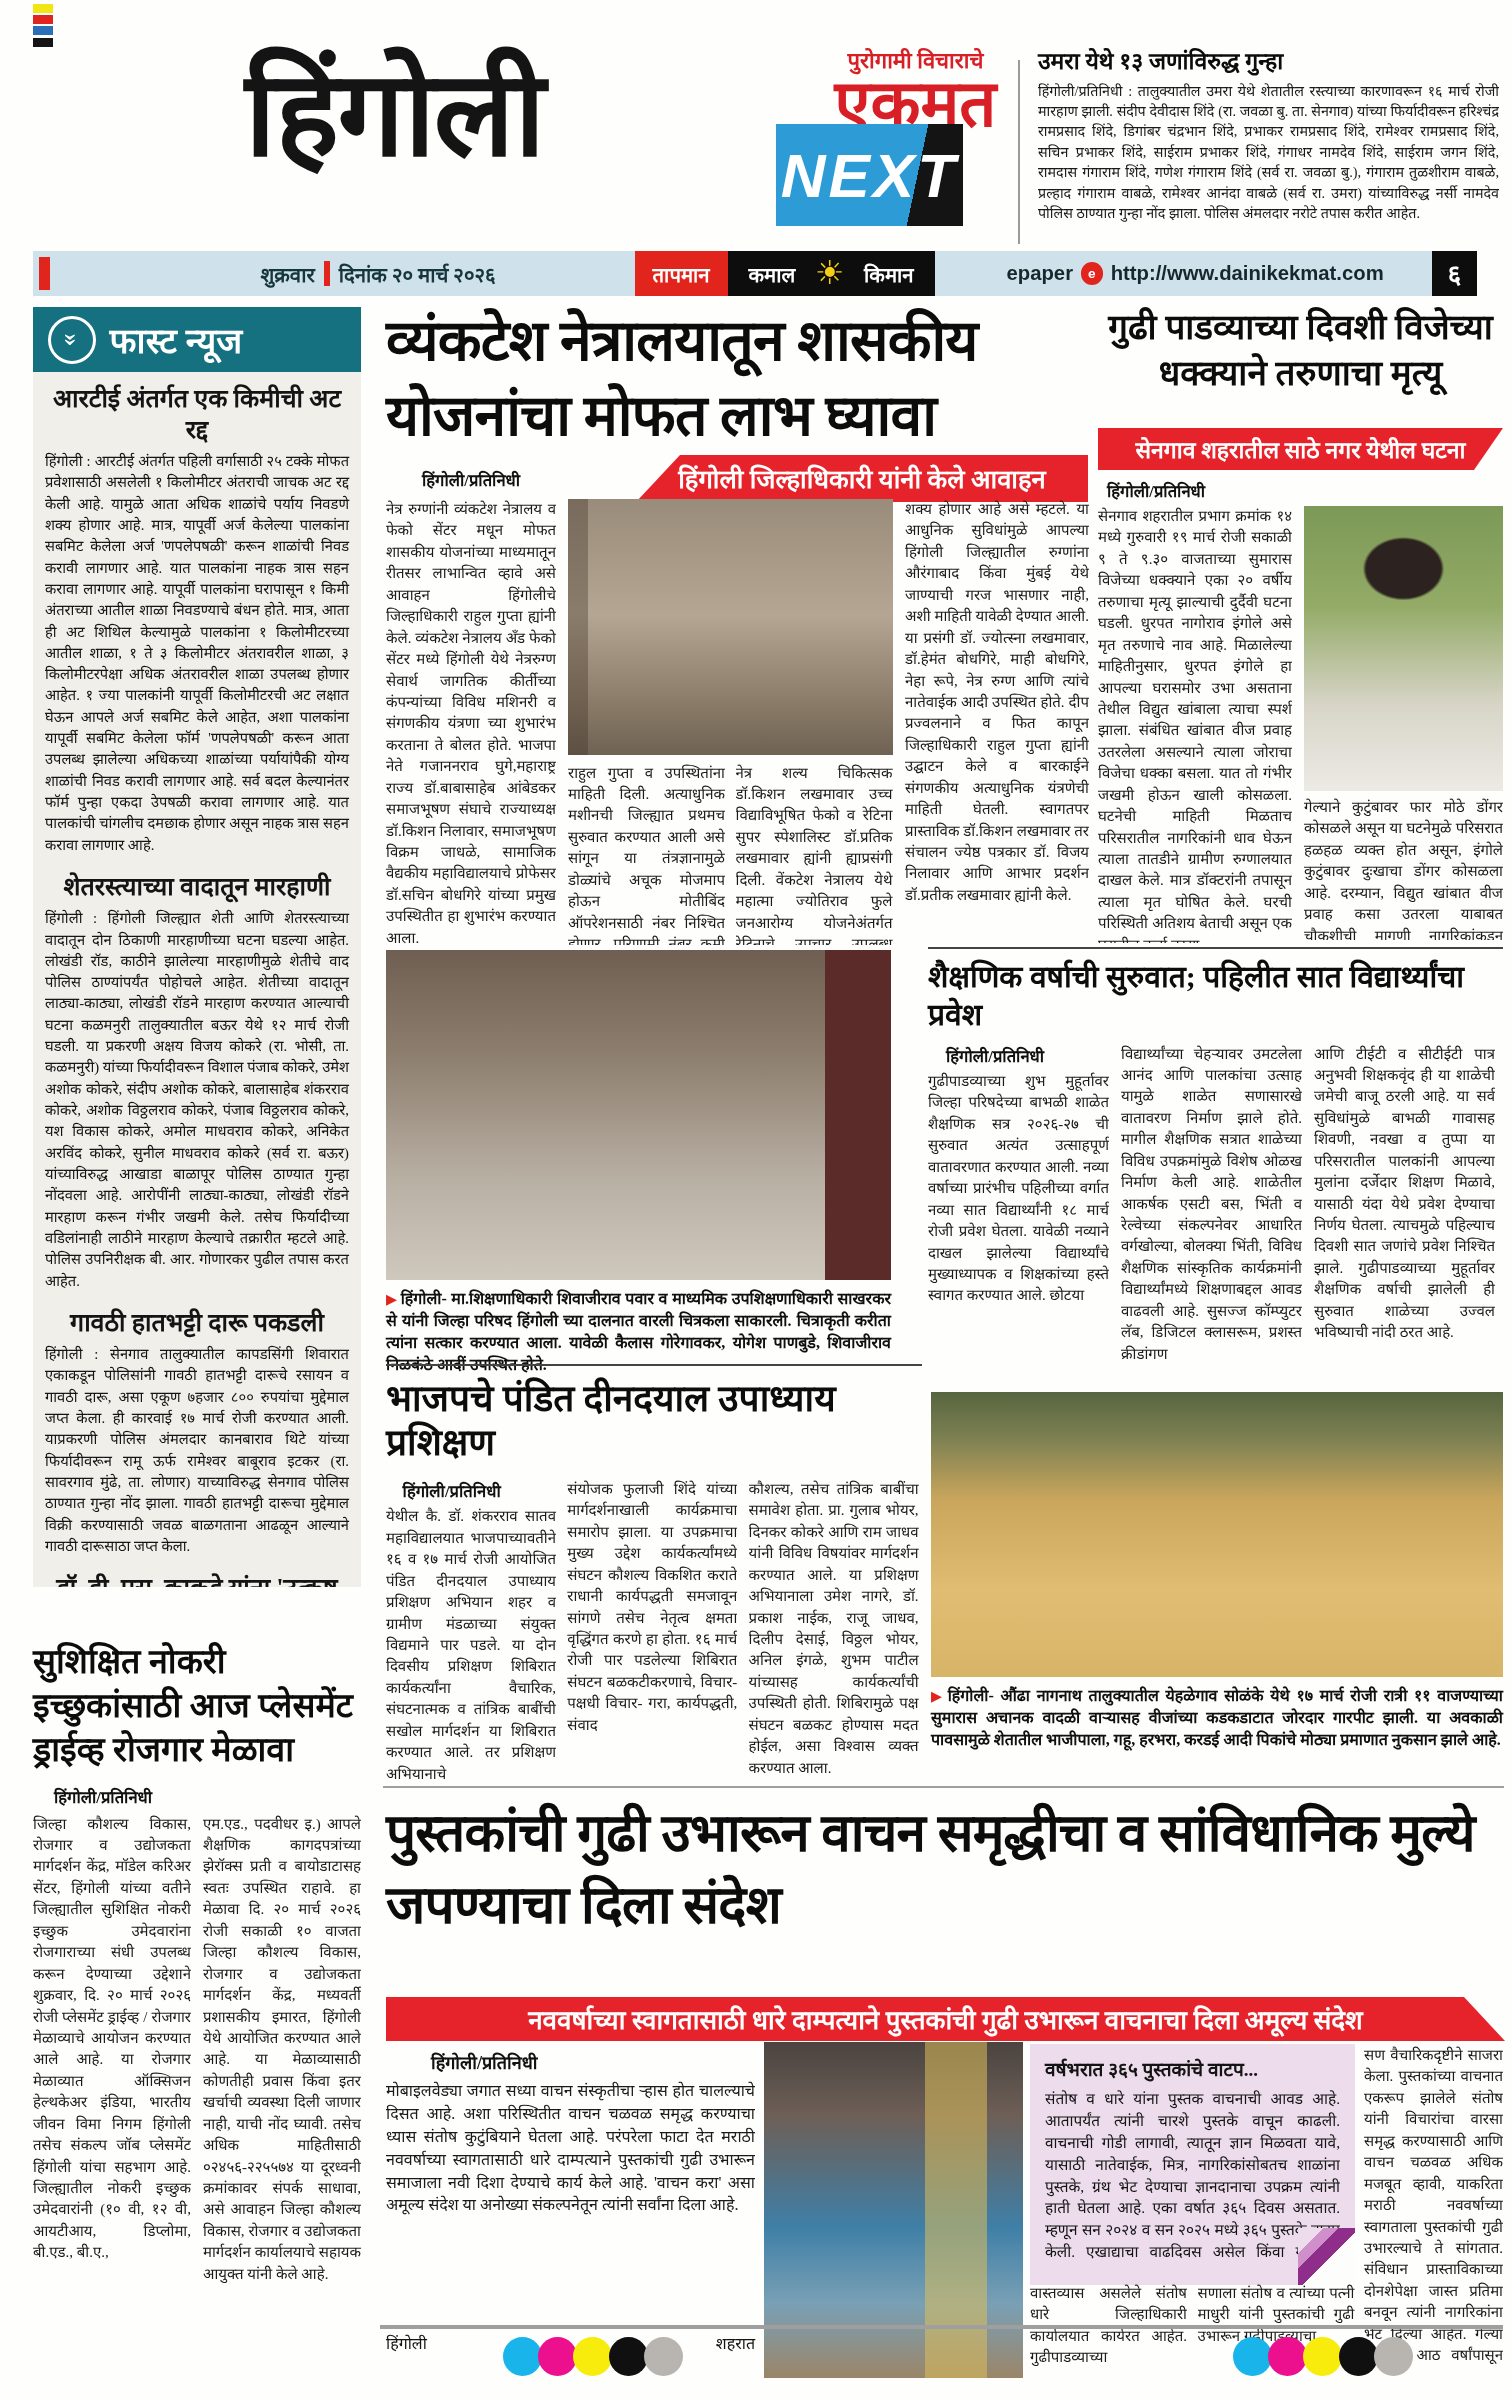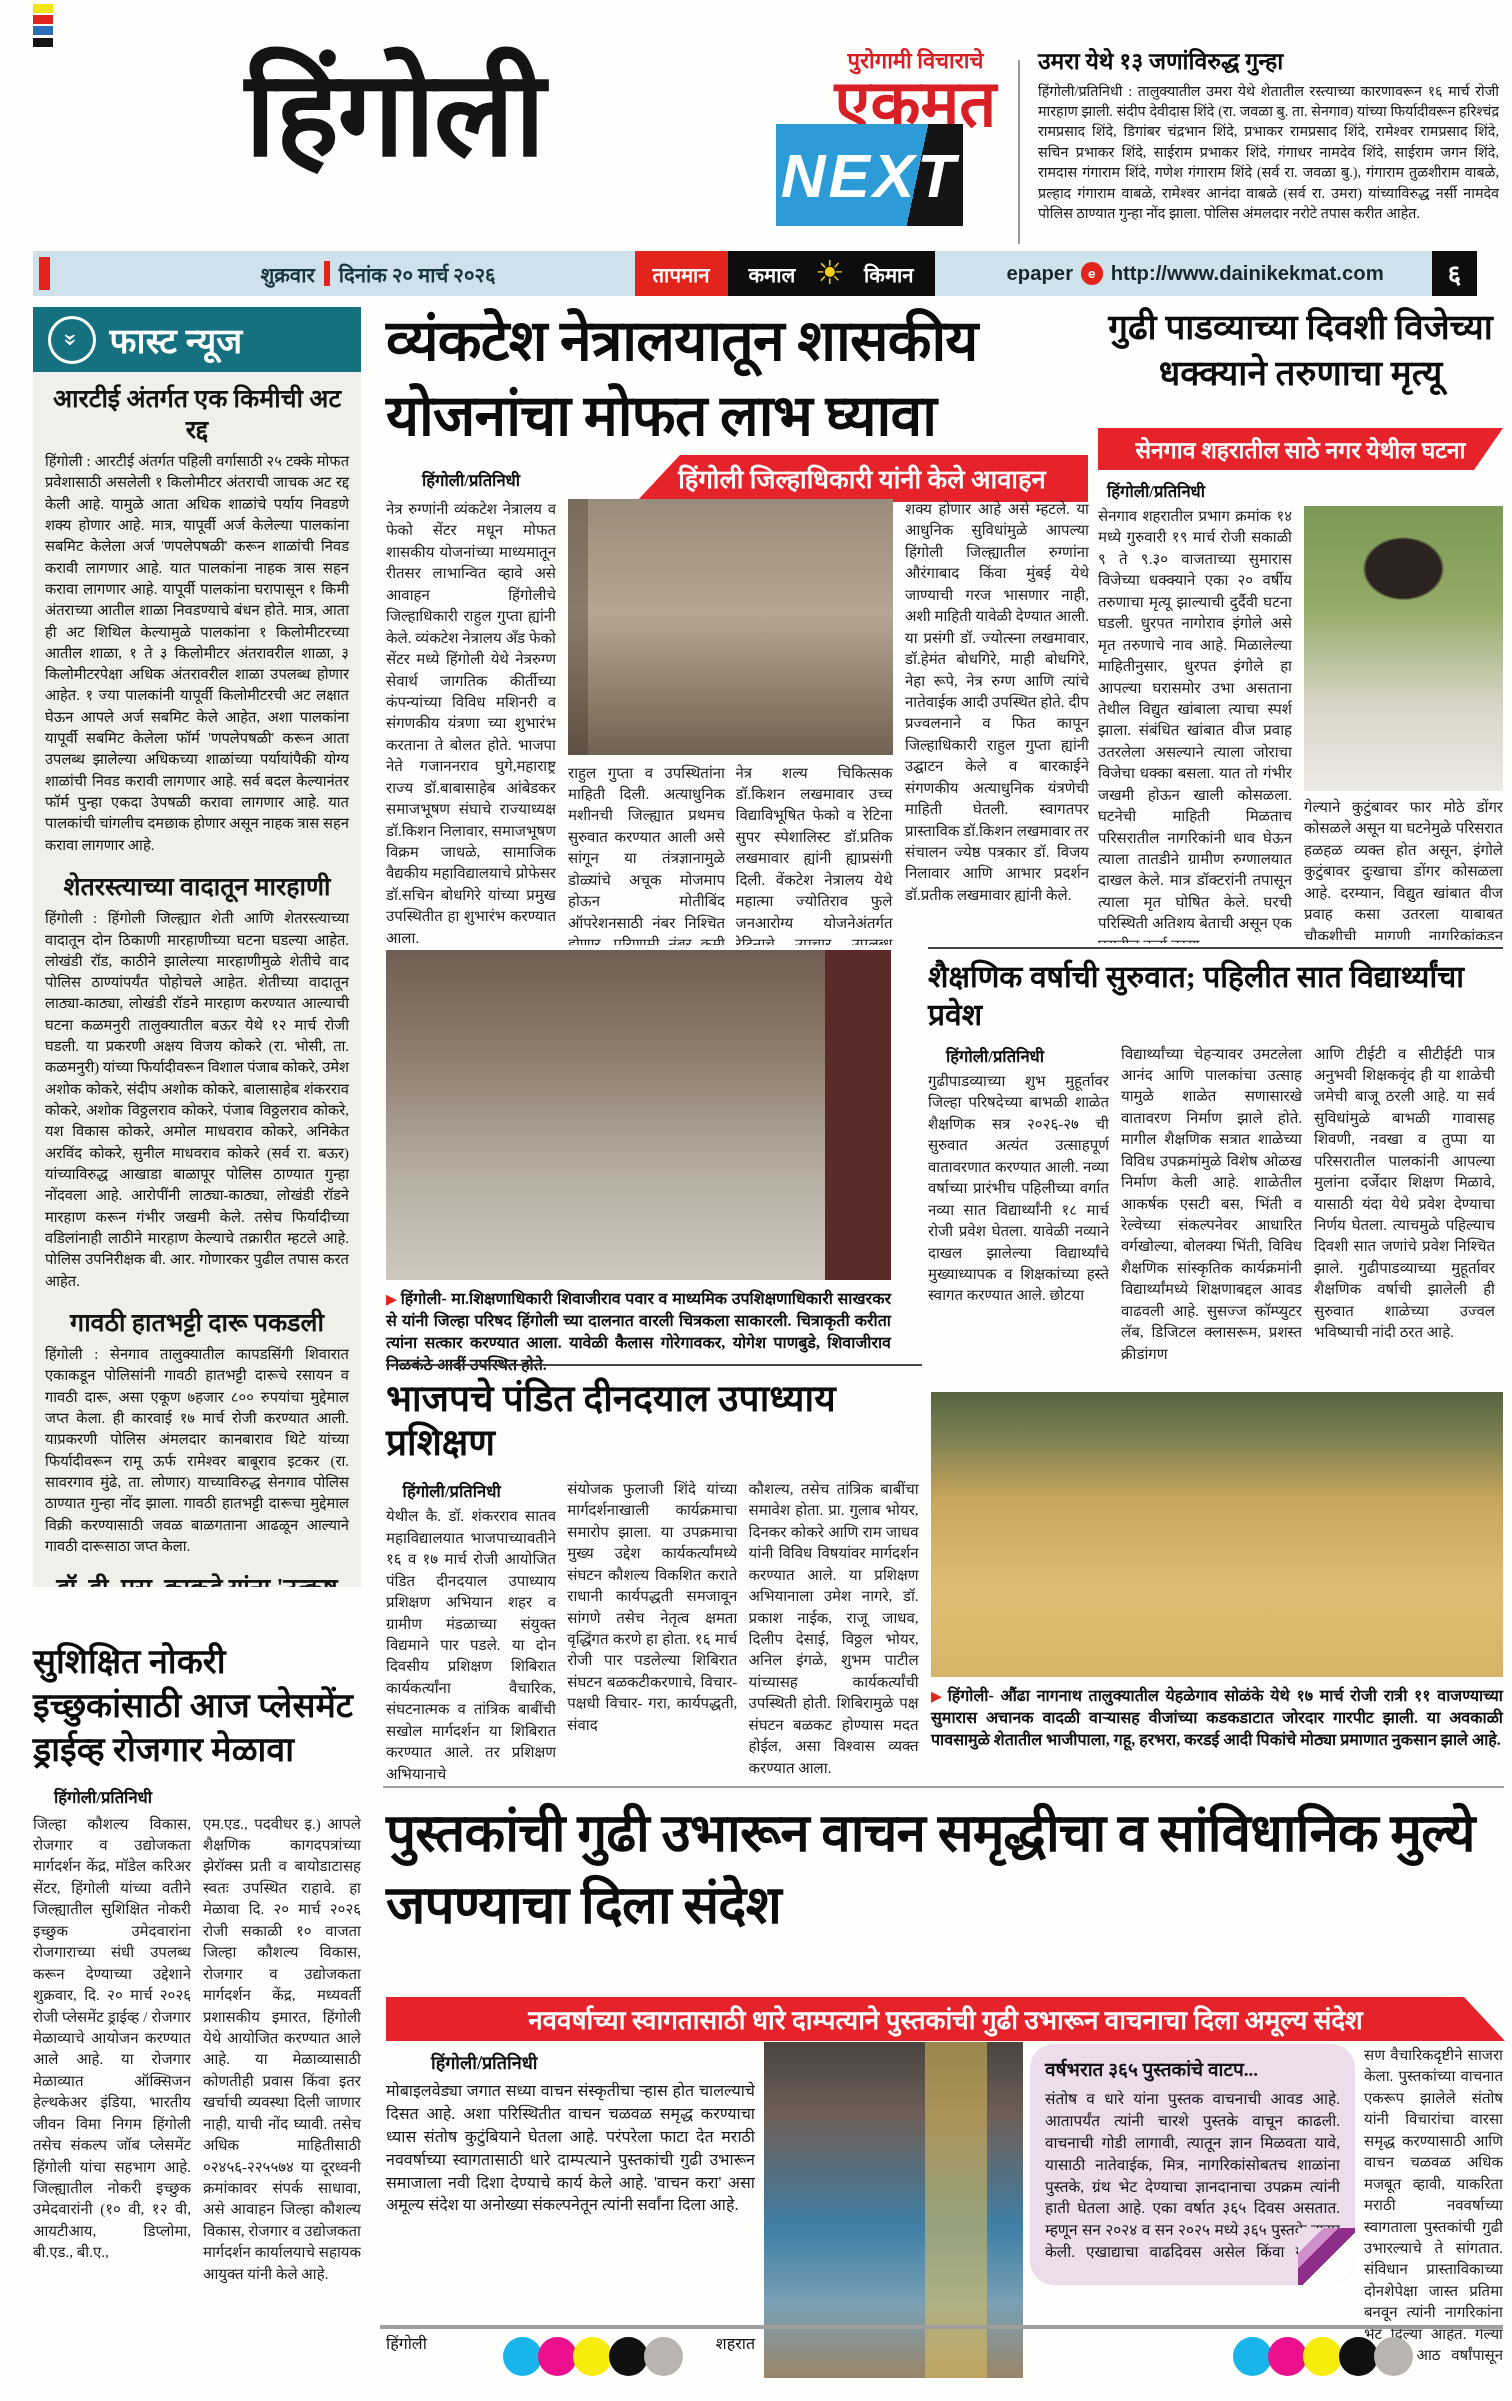--- a/index.html
+++ b/index.html
@@ -212,23 +212,27 @@
     <div style="display:flex;justify-content:space-between;font-size:16px;margin-top:3px;">
       <span>हिंगोली</span>
       <span>शहरात</span>
     </div>
   </div>
 
   <div class="abs ph" style="left:764px;top:2042px;width:259px;height:336px;background:
       linear-gradient(90deg,transparent 0 62%,rgba(220,190,90,.55) 62% 86%,transparent 86%),
       linear-gradient(180deg,#4a4440 0%,#6e5f57 22%,#3f7fa6 55%,#79a0b5 78%,#9b8568 100%);"></div>
 
-  <div class="abs sidebar" style="left:1030px;top:2044px;width:295px;height:217px;border-radius:24px;">
+  <div class="abs sidebar" style="left:1030px;top:2044px;width:295px;height:217px;">
     <div class="sb-title">वर्षभरात ३६५ पुस्तकांचे वाटप...</div>
     <div class="sb-body" style="height:173px;overflow:hidden;">संतोष व धारे यांना पुस्तक वाचनाची आवड आहे. आतापर्यंत त्यांनी चारशे पुस्तके वाचून काढली. वाचनाची गोडी लागावी, त्यातून ज्ञान मिळवता यावे, यासाठी नातेवाईक, मित्र, नागरिकांसोबतच शाळांना पुस्तके, ग्रंथ भेट देण्याचा ज्ञानदानाचा उपक्रम त्यांनी हाती घेतला आहे. एका वर्षात ३६५ दिवस असतात. म्हणून सन २०२४ व सन २०२५ मध्ये ३६५ पुस्तके वाटप केली. एखाद्याचा वाढदिवस असेल किंवा गृहप्रवेश असेल तर त्यालाही पुस्तके, संविधानाच्या प्रास्ताविकेची प्रतिमा भेट देतात. लोकांनी नियमीत वाचन करावे असे आवाहन त्यांनी केले आहे.</div>
+  </div>
+  <div class="abs" style="left:1030px;top:2283px;width:325px;display:flex;gap:10.5px;">
+    <div class="copy" style="width:157px;font-size:15px;height:90px;">वास्तव्यास असलेले संतोष धारे जिल्हाधिकारी कार्यालयात कार्यरत आहेत. गुढीपाडव्याच्या</div>
+    <div class="copy" style="width:157px;font-size:15px;height:90px;">सणाला संतोष व त्यांच्या पत्नी माधुरी यांनी पुस्तकांची गुढी उभारून गुढीपाडव्याचा</div>
   </div>
   <div class="abs copy" style="left:1364px;top:2045px;width:139px;height:324px;font-size:15px;">सण वैचारिकदृष्टीने साजरा केला. पुस्तकांच्या वाचनात एकरूप झालेले संतोष यांनी विचारांचा वारसा समृद्ध करण्यासाठी आणि वाचन चळवळ अधिक मजबूत व्हावी, याकरिता मराठी नववर्षाच्या स्वागताला पुस्तकांची गुढी उभारल्याचे ते सांगतात. संविधान प्रास्ताविकाच्या दोनशेपेक्षा जास्त प्रतिमा बनवून त्यांनी नागरिकांना भेट दिल्या आहेत. गेल्या सात ते आठ वर्षांपासून पुस्तक वाटपाचा हा उपक्रम राबवित असून, अलीकडच्या काळात त्याची व्याप्ती वाढविल्याचे धारे यांनी सांगितले.</div>
 
   <div class="abs rule" style="left:380px;top:2325px;width:1123px;height:3.8px;"></div>
   <div class="abs" style="left:503px;top:2337px;">
     <span class="dot" style="background:#19b5ea"></span><span class="dot" style="background:#ec108f"></span><span class="dot" style="background:#f8ec0c"></span><span class="dot" style="background:#101010"></span><span class="dot" style="background:#b8b5b0"></span>
   </div>
   <div class="abs" style="left:1233px;top:2337px;">
     <span class="dot" style="background:#19b5ea"></span><span class="dot" style="background:#ec108f"></span><span class="dot" style="background:#f8ec0c"></span><span class="dot" style="background:#101010"></span><span class="dot" style="background:#b8b5b0"></span>
   </div>

